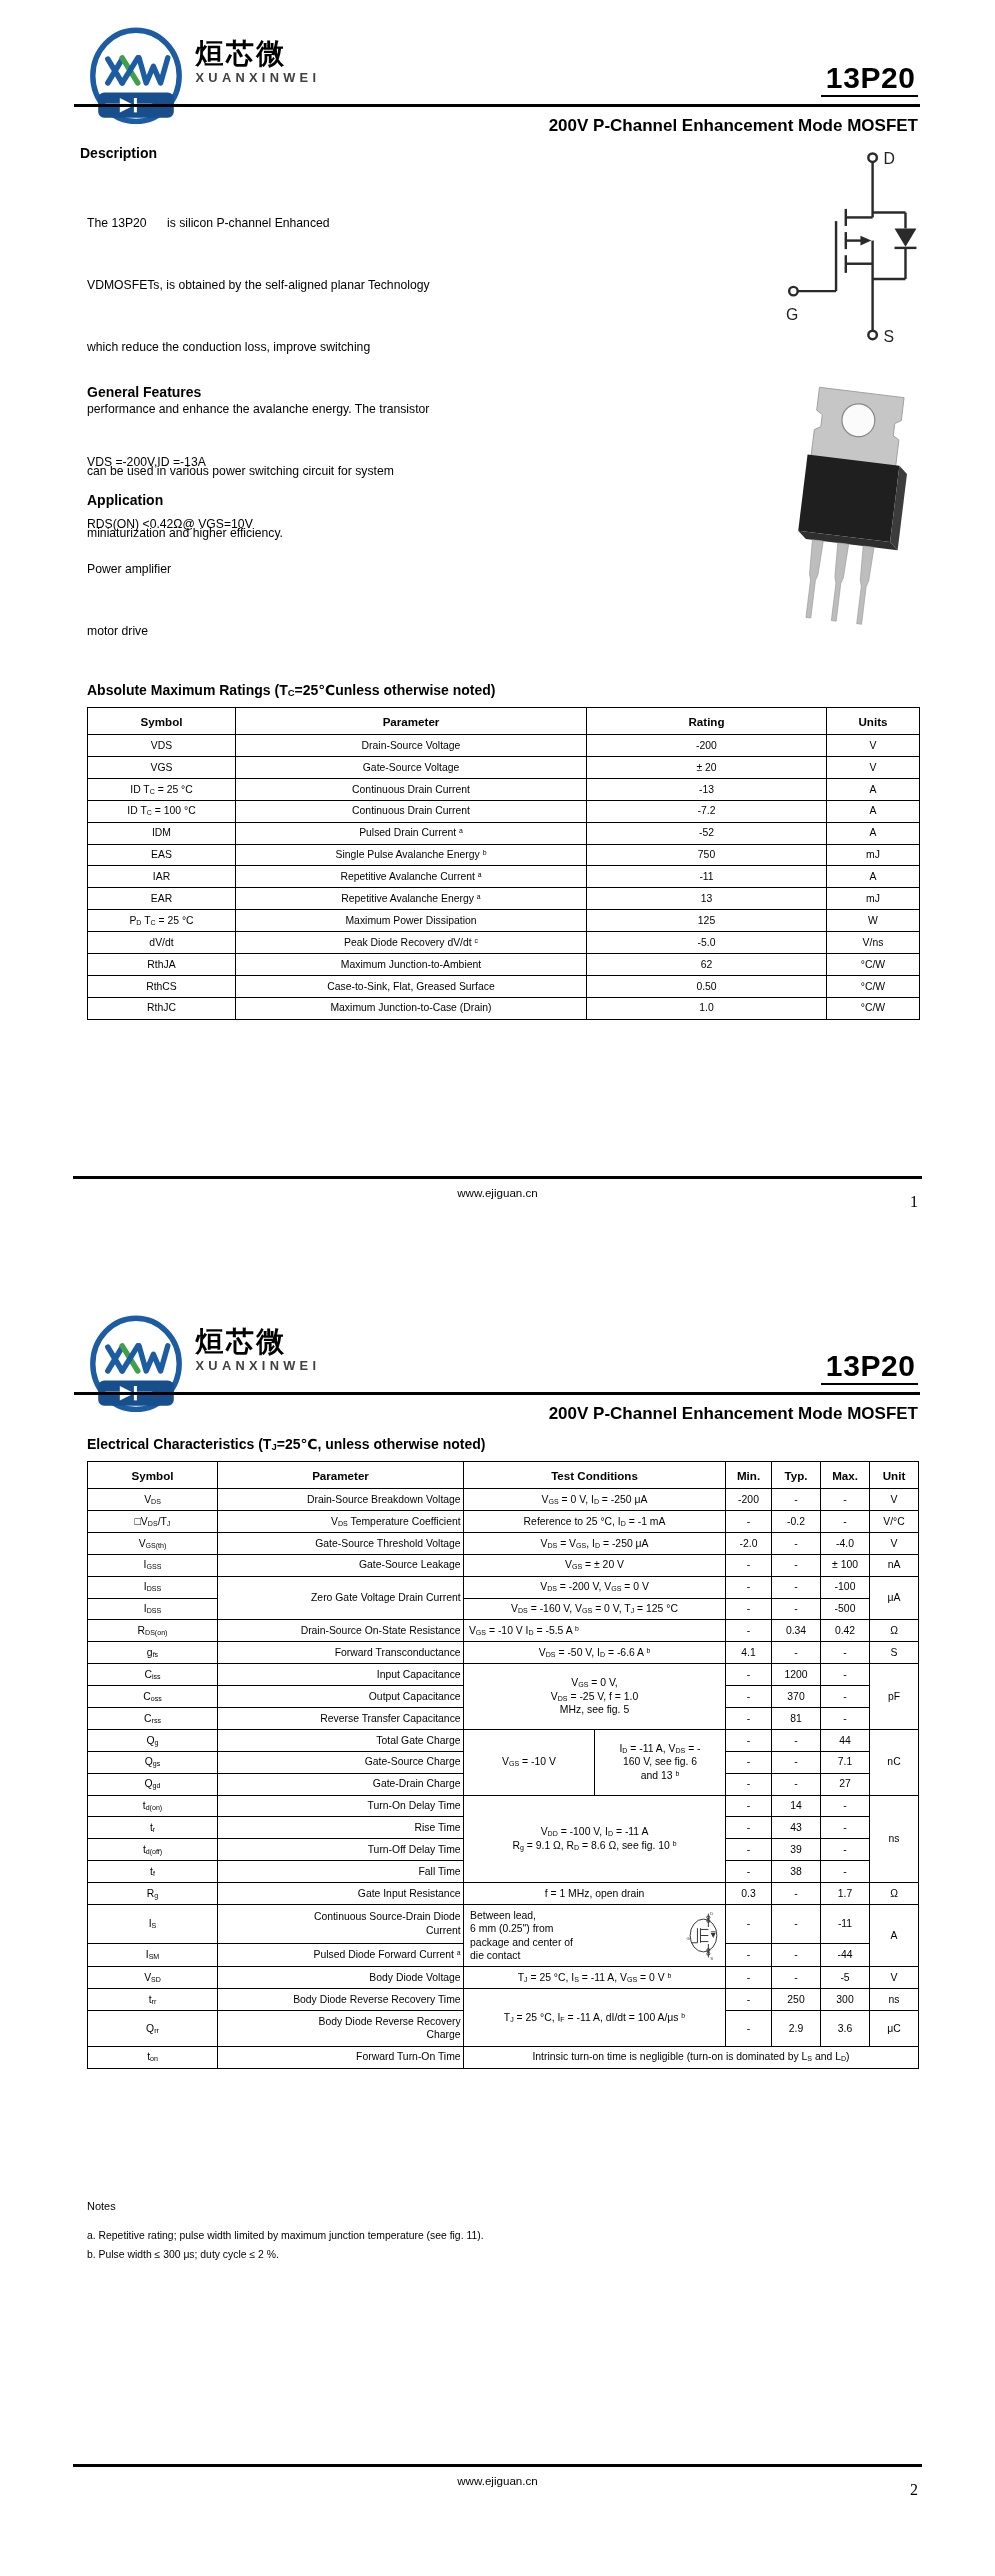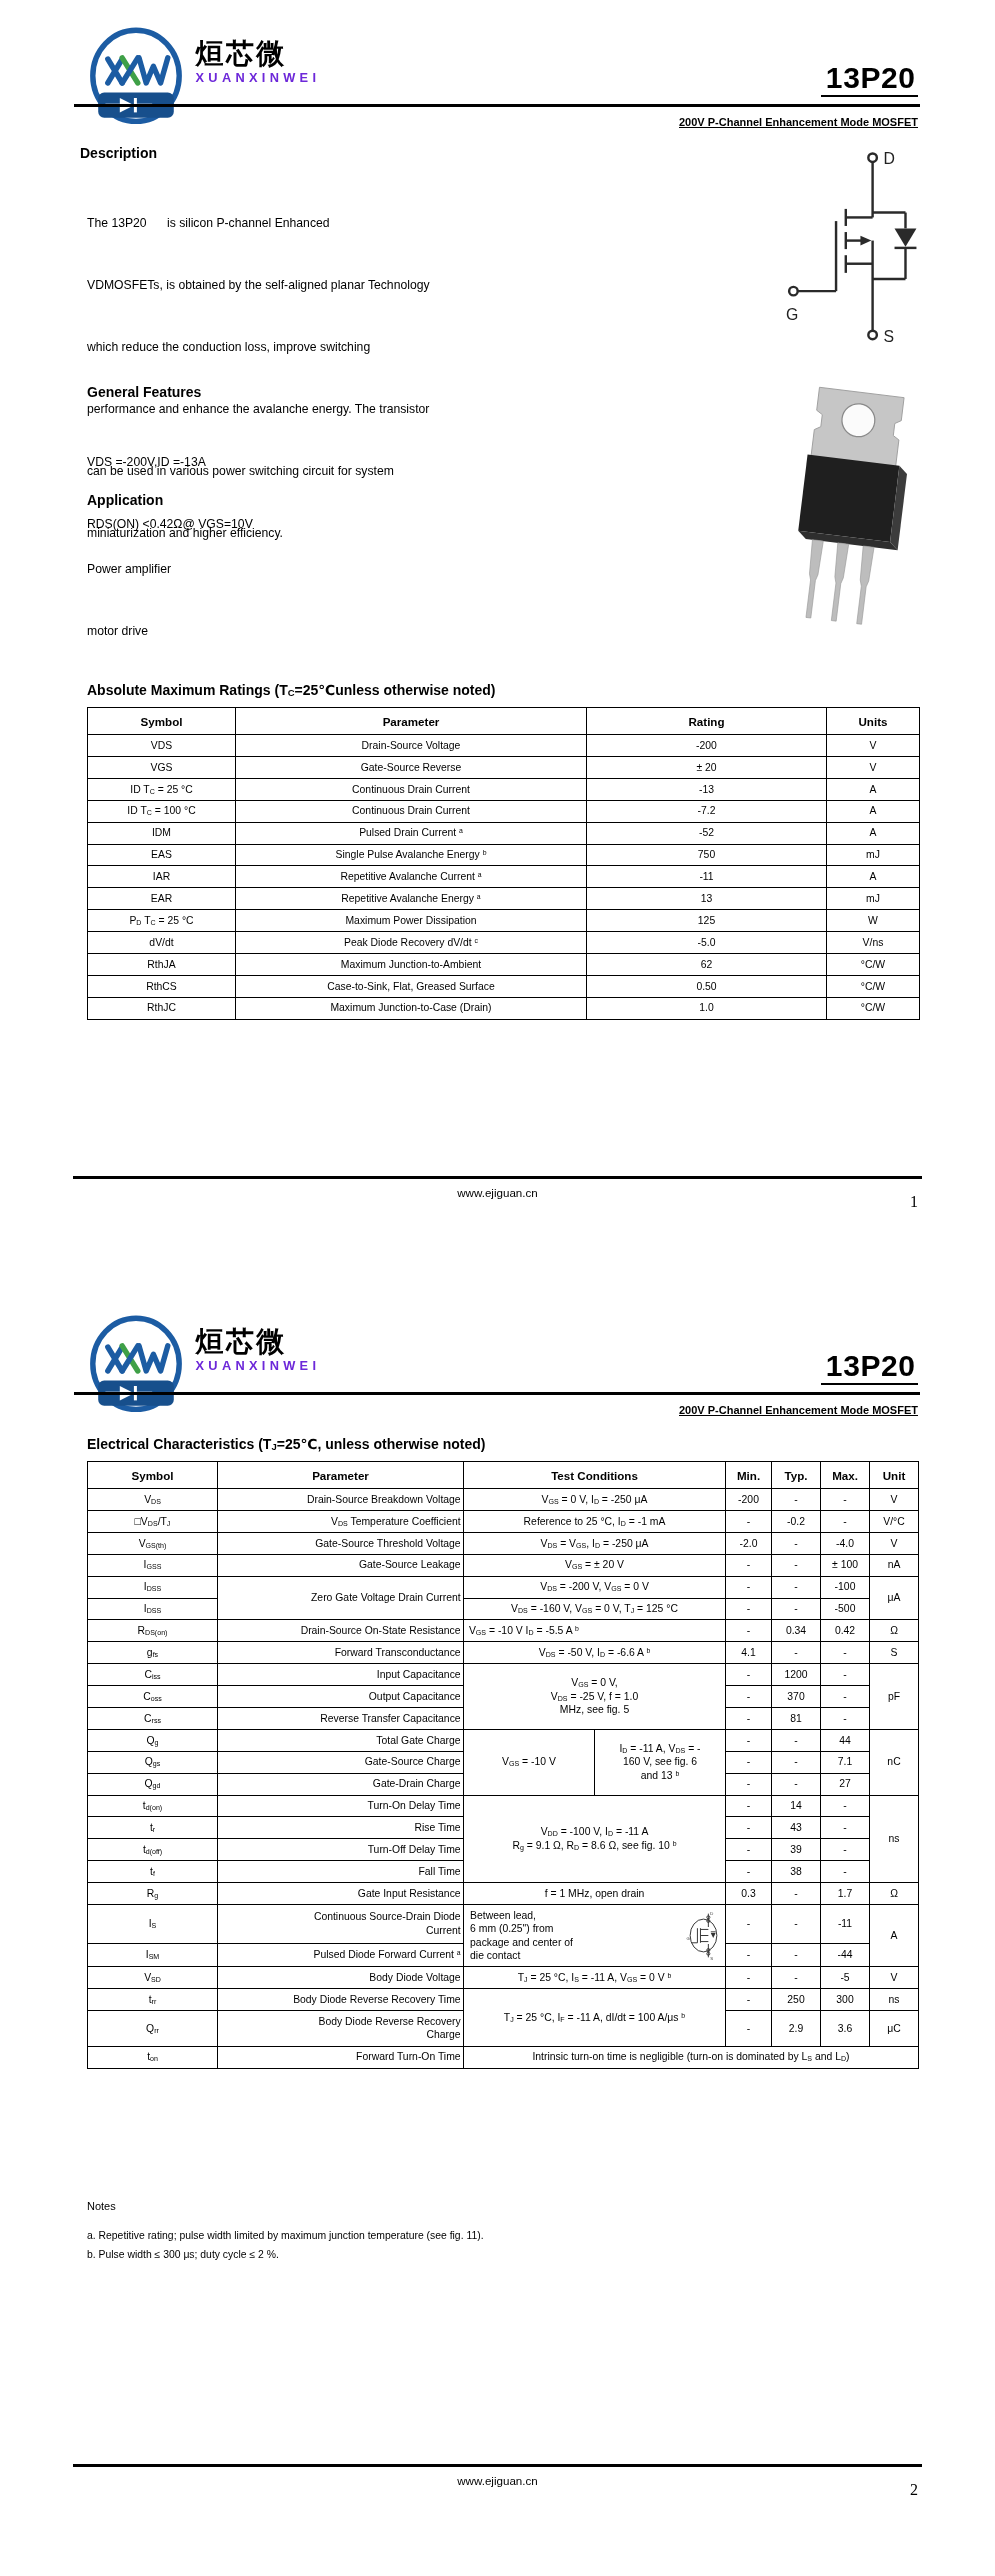--- a/index.html
+++ b/index.html
@@ -2,24 +2,24 @@
 <html style="font-size:9.8px"><head>
 <meta charset="utf-8">
 <style>
   html,body{margin:0;padding:0;background:#fff;}
   body{width:995px;font-family:"Liberation Sans","DejaVu Sans",sans-serif;color:#000;}
   .page{position:relative;width:995px;height:1288px;background:#fff;overflow:hidden;}
   .abs{position:absolute;}
   
   .brand{display:flex;align-items:flex-start;gap:8.5px;}
   .brand-cn{font-size:28px;font-weight:bold;letter-spacing:2.4px;line-height:1.05;margin-top:17px;}
-  .brand-en{font-size:12.8px;font-weight:600;letter-spacing:4.3px;color:#6d28d9;margin-top:1.2px;}
+  .brand-en{font-size:12.8px;font-weight:600;letter-spacing:4.3px;color:#404040;margin-top:1.2px;}
   .pn{font-size:30px;font-weight:bold;line-height:1.05;border-bottom:2.4px solid #000;padding:0 2.4px 0.6px 4.9px;letter-spacing:0.6px;}
   .rule{background:#000;height:3px;}
-  .subtitle{font-size:11px;font-weight:bold;text-decoration:underline;}
+  .subtitle{font-size:17px;font-weight:bold;}
   .h1{font-size:14px;font-weight:bold;}
   .bodytext{font-size:12.2px;white-space:pre;}
   .bodytext .ln{height:34px;line-height:34px;}
   
   table{border-collapse:collapse;table-layout:fixed;background:#fff;}
   .dtable{border:1.8px solid #000;}
   .dtable th,.dtable td{border:1.2px solid #000;text-align:center;vertical-align:middle;padding:3.7px 2.4px;font-size:10.4px;line-height:1.3;}
   .dtable th{font-size:11.6px;padding:5.5px 2.4px;}
   .ec td.par{text-align:right;padding-left:6.1px;white-space:pre-line;}
   td.cond{white-space:pre-line;}
@@ -144,21 +144,21 @@
       <th>Units</th>
     </tr>
     <tr>
           <td><span>VDS</span></td>
           <td><span>Drain-Source Voltage</span></td>
           <td>-200</td>
           <td>V</td>
         </tr>
     <tr>
           <td><span>VGS</span></td>
-          <td><span>Gate-Source Reverse</span></td>
+          <td><span>Gate-Source Voltage</span></td>
           <td>± 20</td>
           <td>V</td>
         </tr>
     <tr>
           <td><span>ID T</span><sub>C</sub><span> = 25 °C</span></td>
           <td><span>Continuous Drain Current</span></td>
           <td>-13</td>
           <td>A</td>
         </tr>
     <tr>

